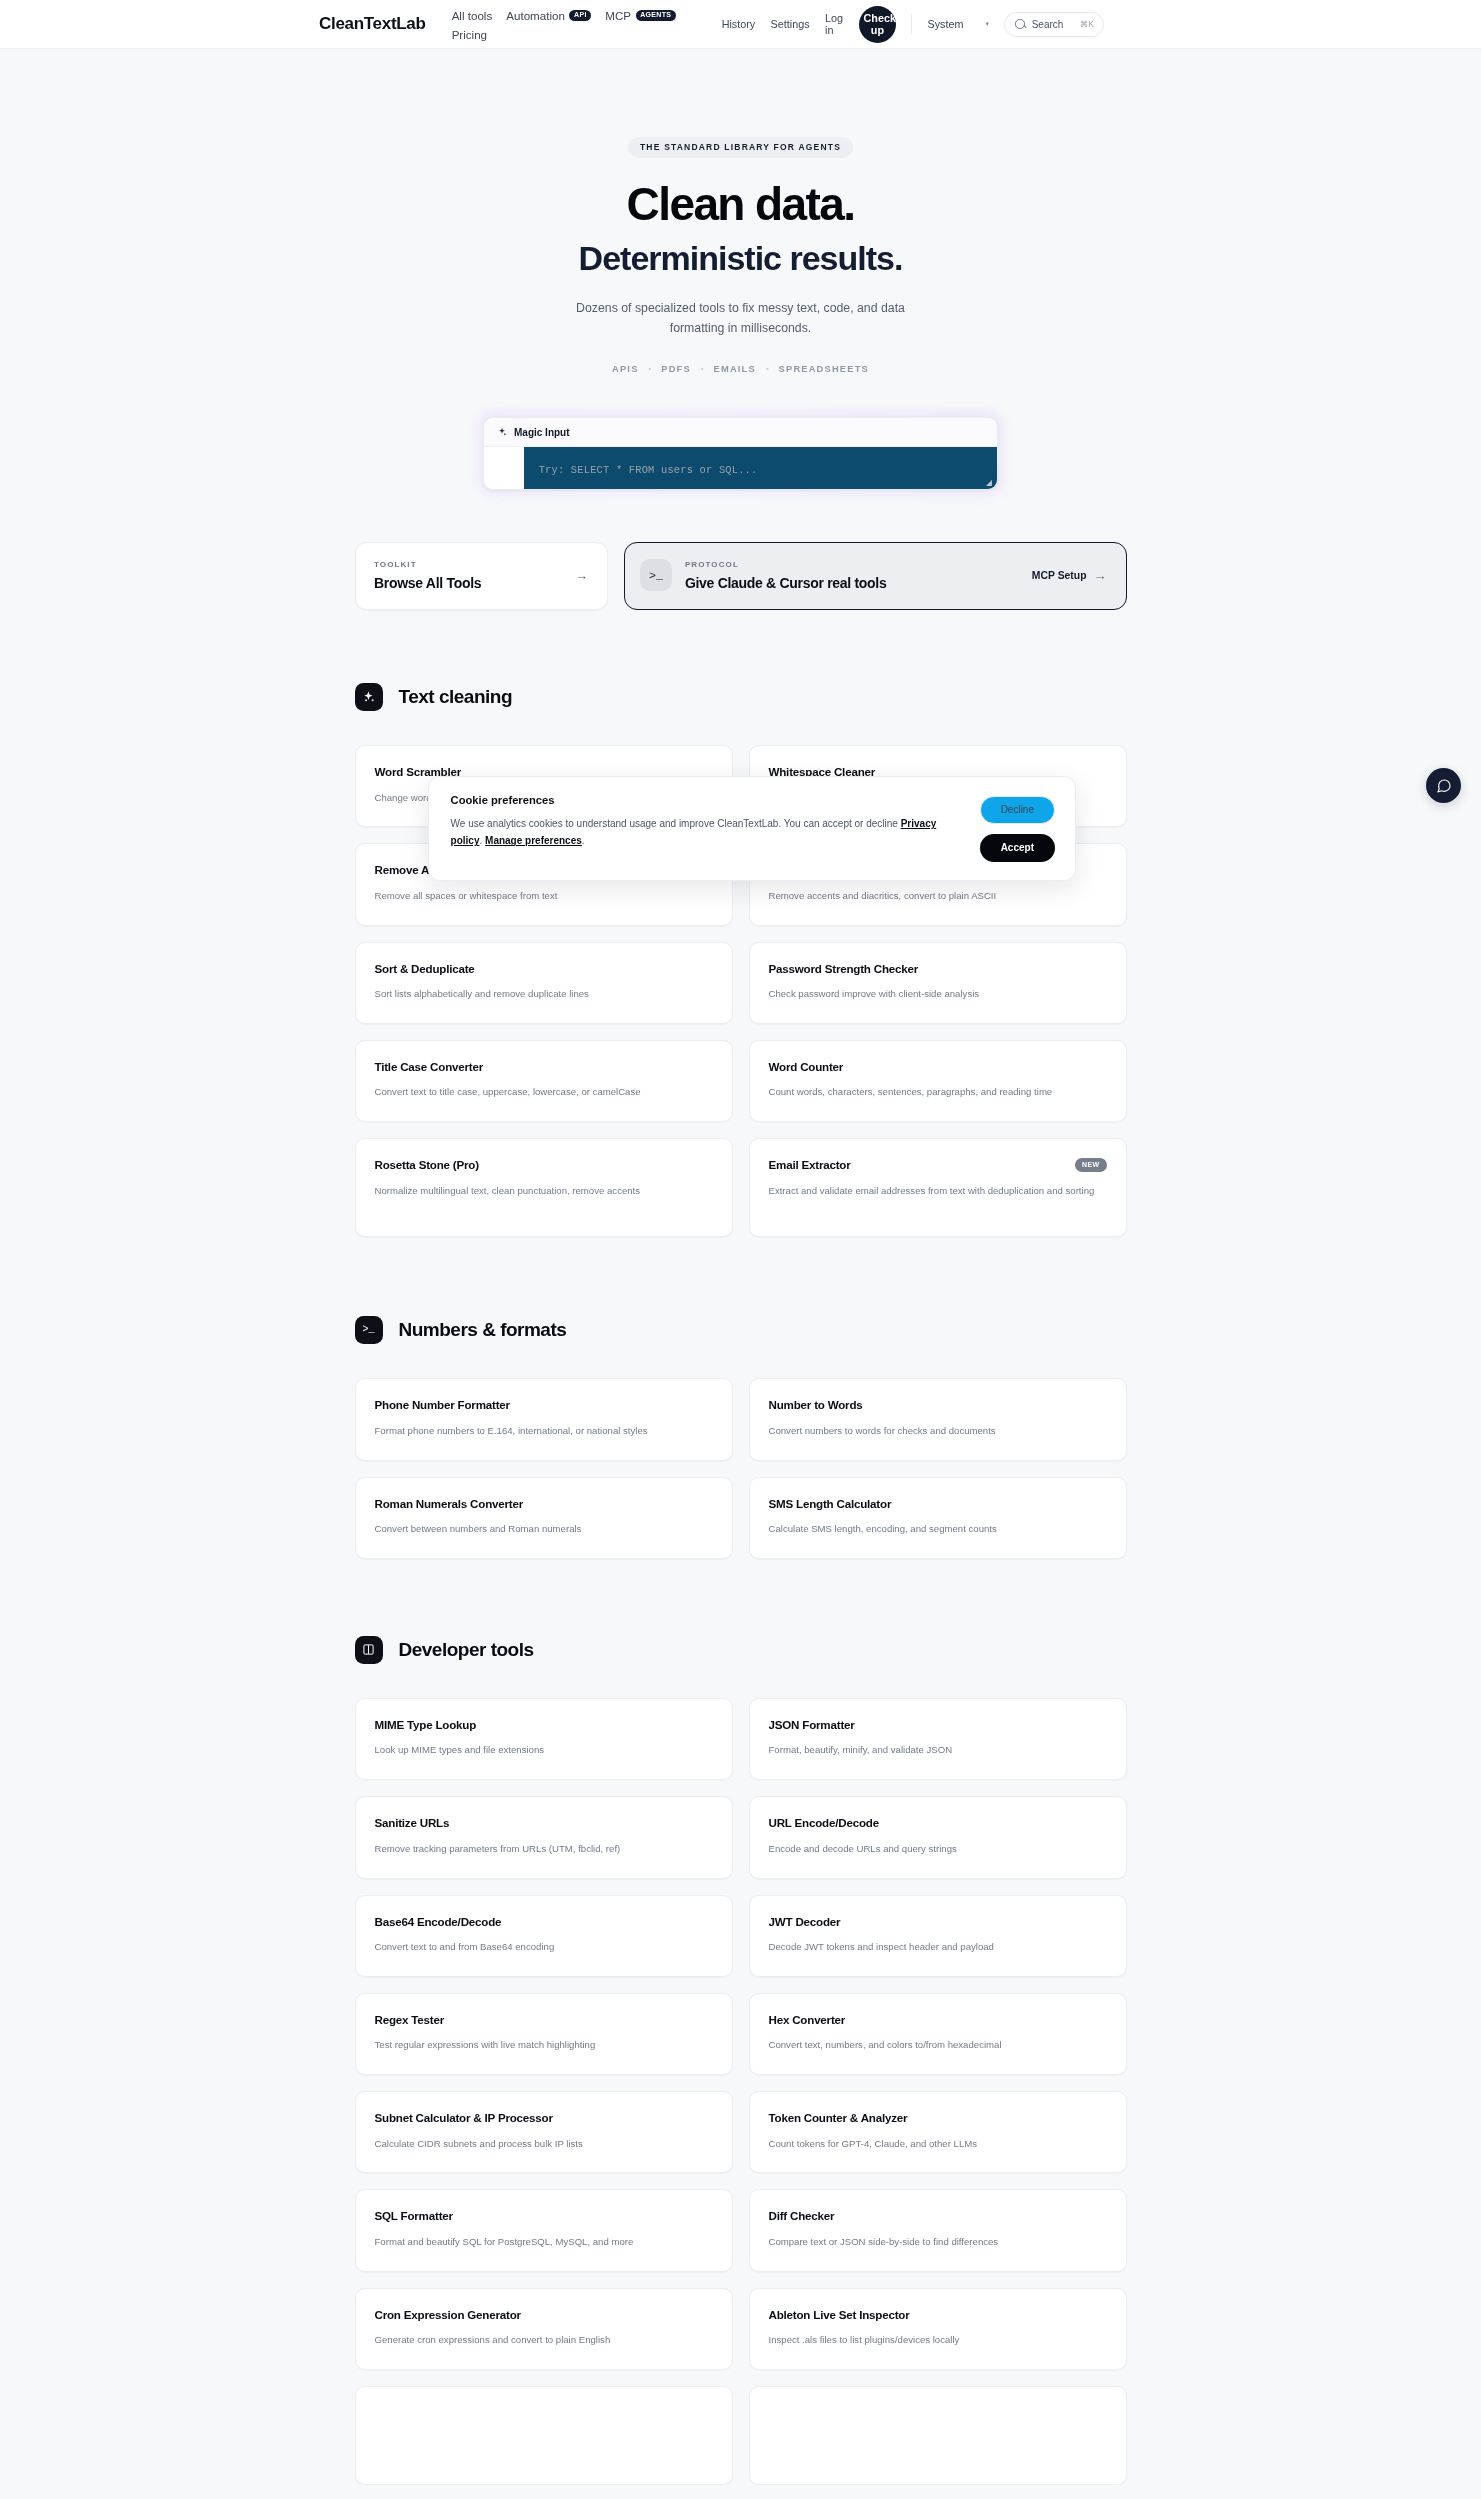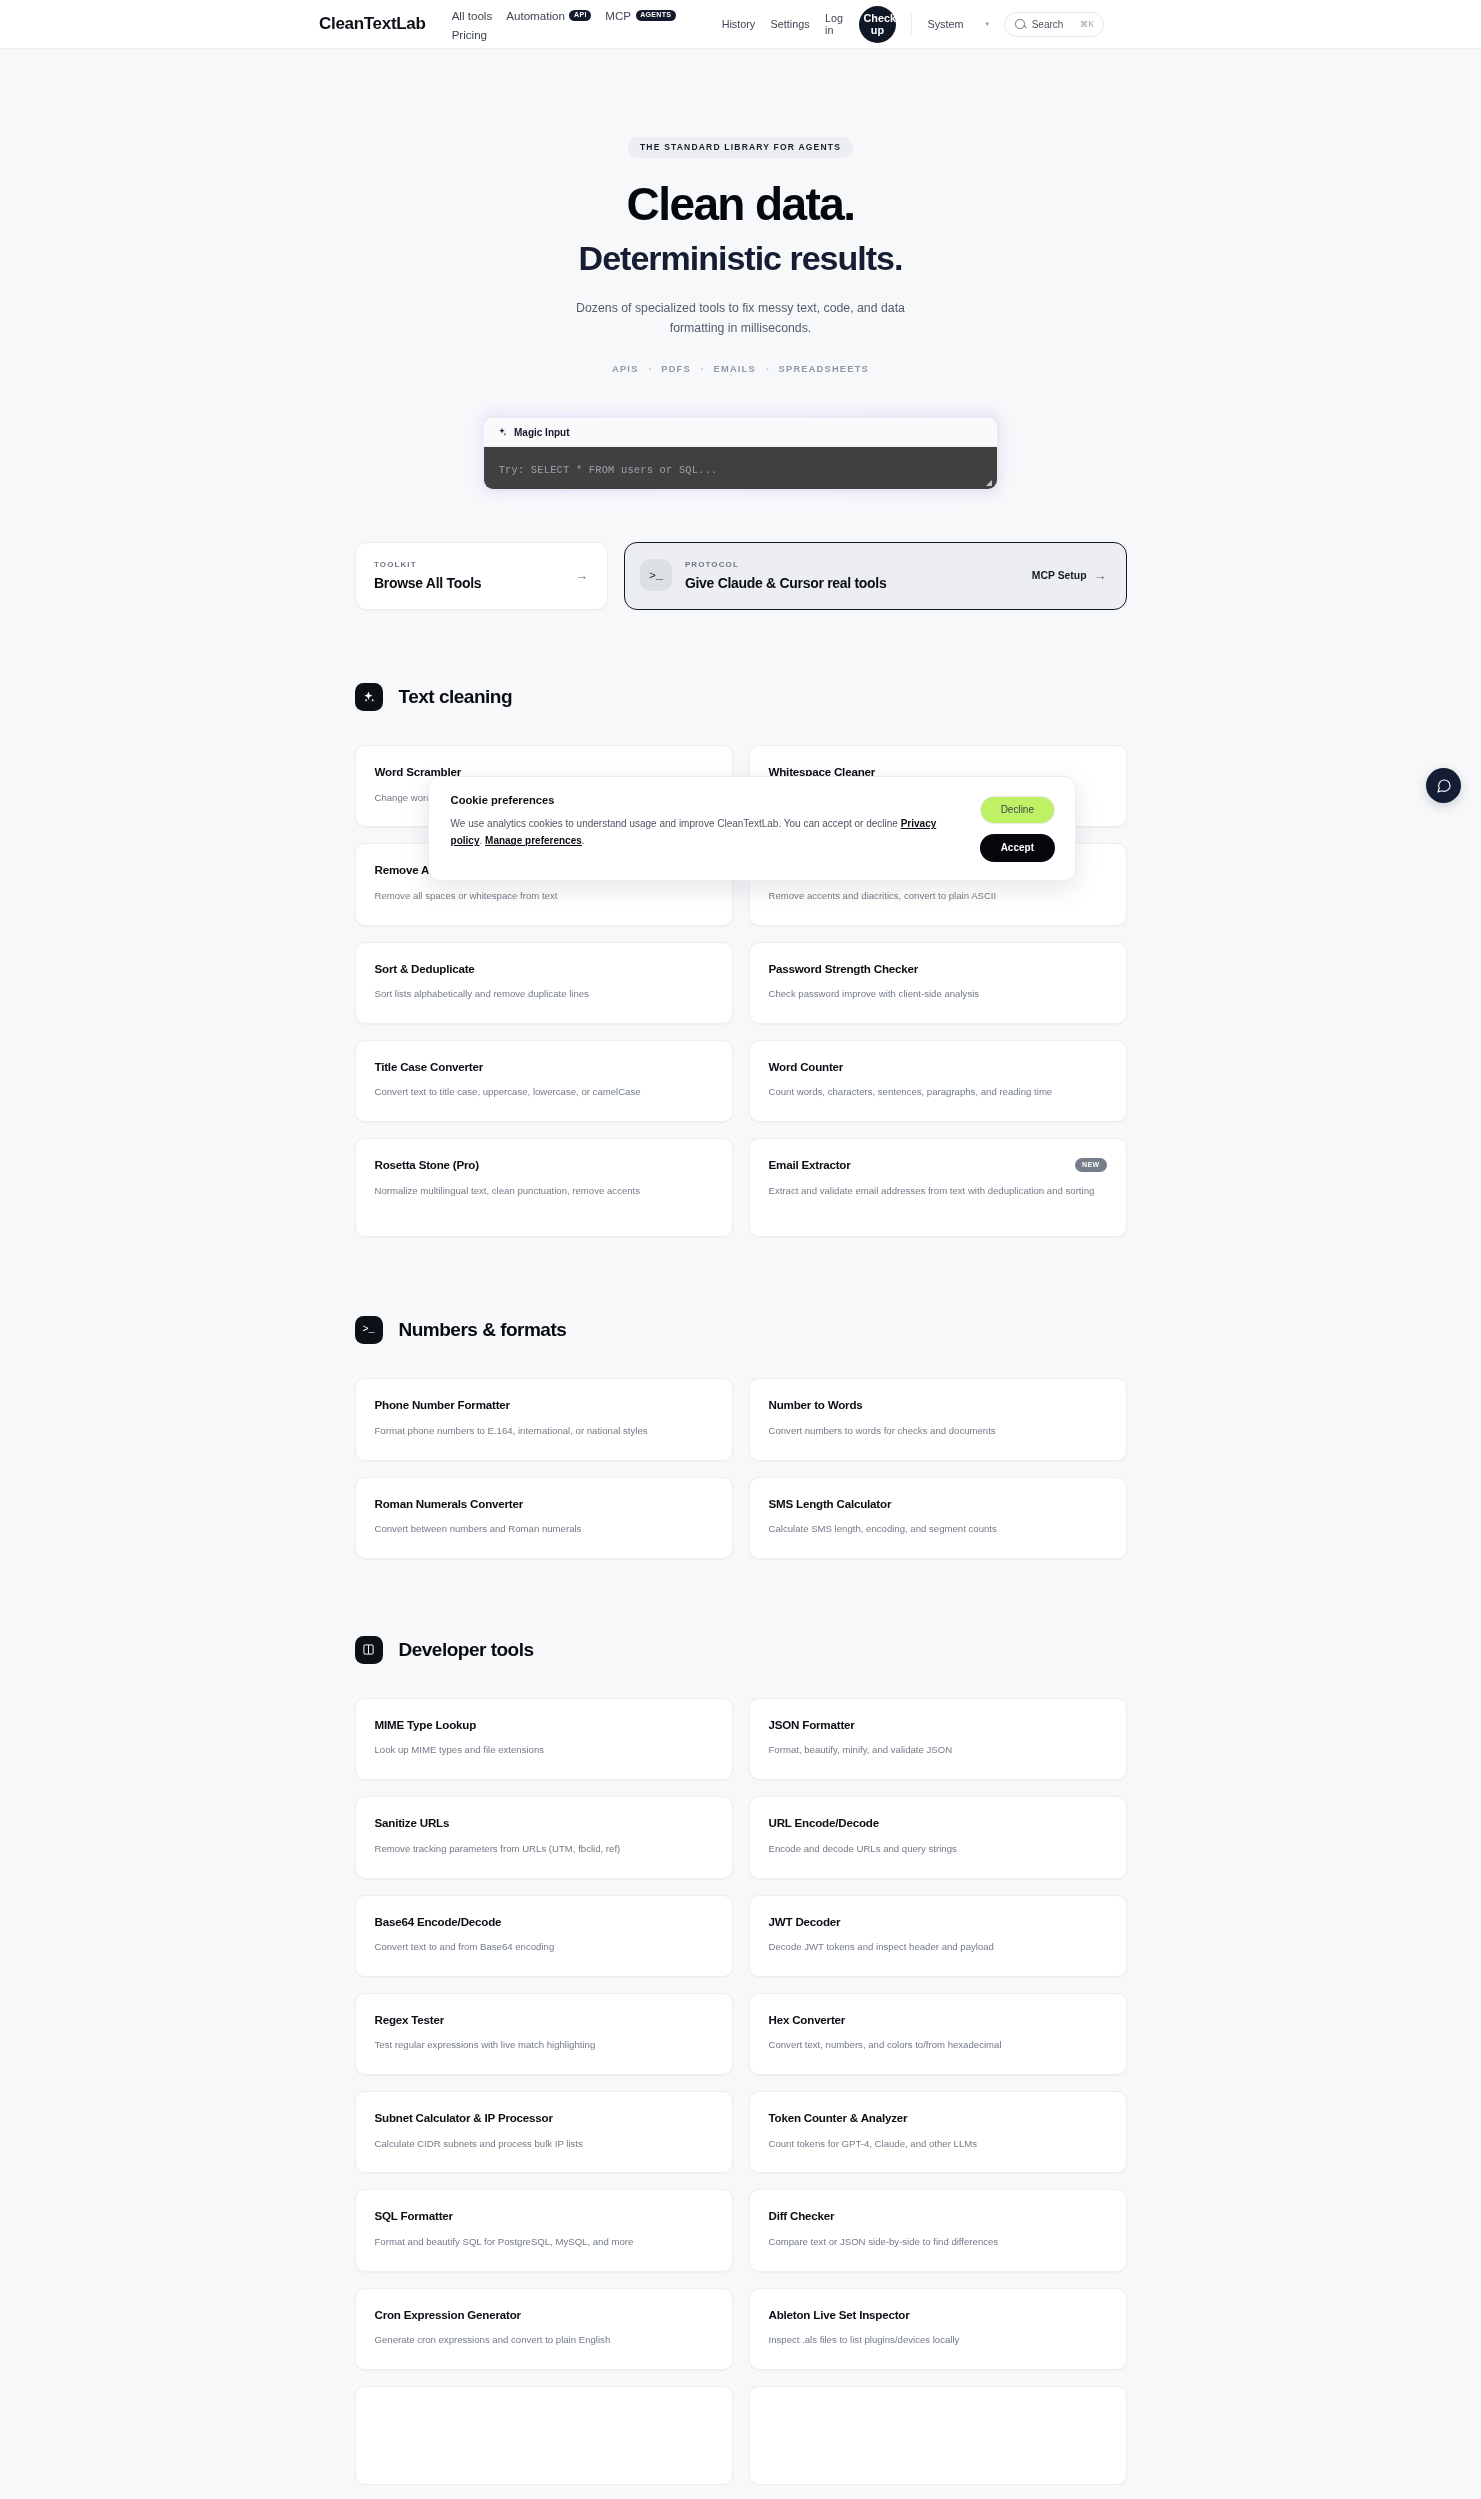--- a/index.html
+++ b/index.html
@@ -211,23 +211,24 @@
     gap: 7px;
     padding: 9.3px 13px 8.5px;
     background: #fafafc;
     border-bottom: 0.8px solid #eeeef3;
     font-size: 10px;
     font-weight: 600;
     color: #13192a;
   }
   .magic-body {
     padding: 14.7px 14.7px 13px;
-    background: #404040;
+    background: #0c4a6e;
     position: relative;
     min-height: 35px;
+    margin-left: 40px;
   }
   .magic-placeholder {
     font-family: "Liberation Mono", monospace;
     font-size: 10.4px;
     color: #9aa0ab;
     letter-spacing: 0.2px;
   }
   .resize-grip {
     position: absolute;
     right: 3.9px; bottom: 3.1px;
@@ -417,21 +418,21 @@
   .cookie-actions {
     margin-left: auto;
     display: flex;
     flex-direction: column;
     align-items: stretch;
     gap: 10px;
     flex: none;
     padding-top: 1.5px;
   }
   .btn-decline {
-    background: #bef264;
+    background: #0ea5e9;
     border: 0.8px solid #e7e9ee;
     border-radius: 15.4px;
     padding: 7.7px 20px;
     font-size: 10px;
     color: #3d4350;
     cursor: pointer;
     font-family: inherit;
   }
   .btn-accept {
     background: #05070c;

